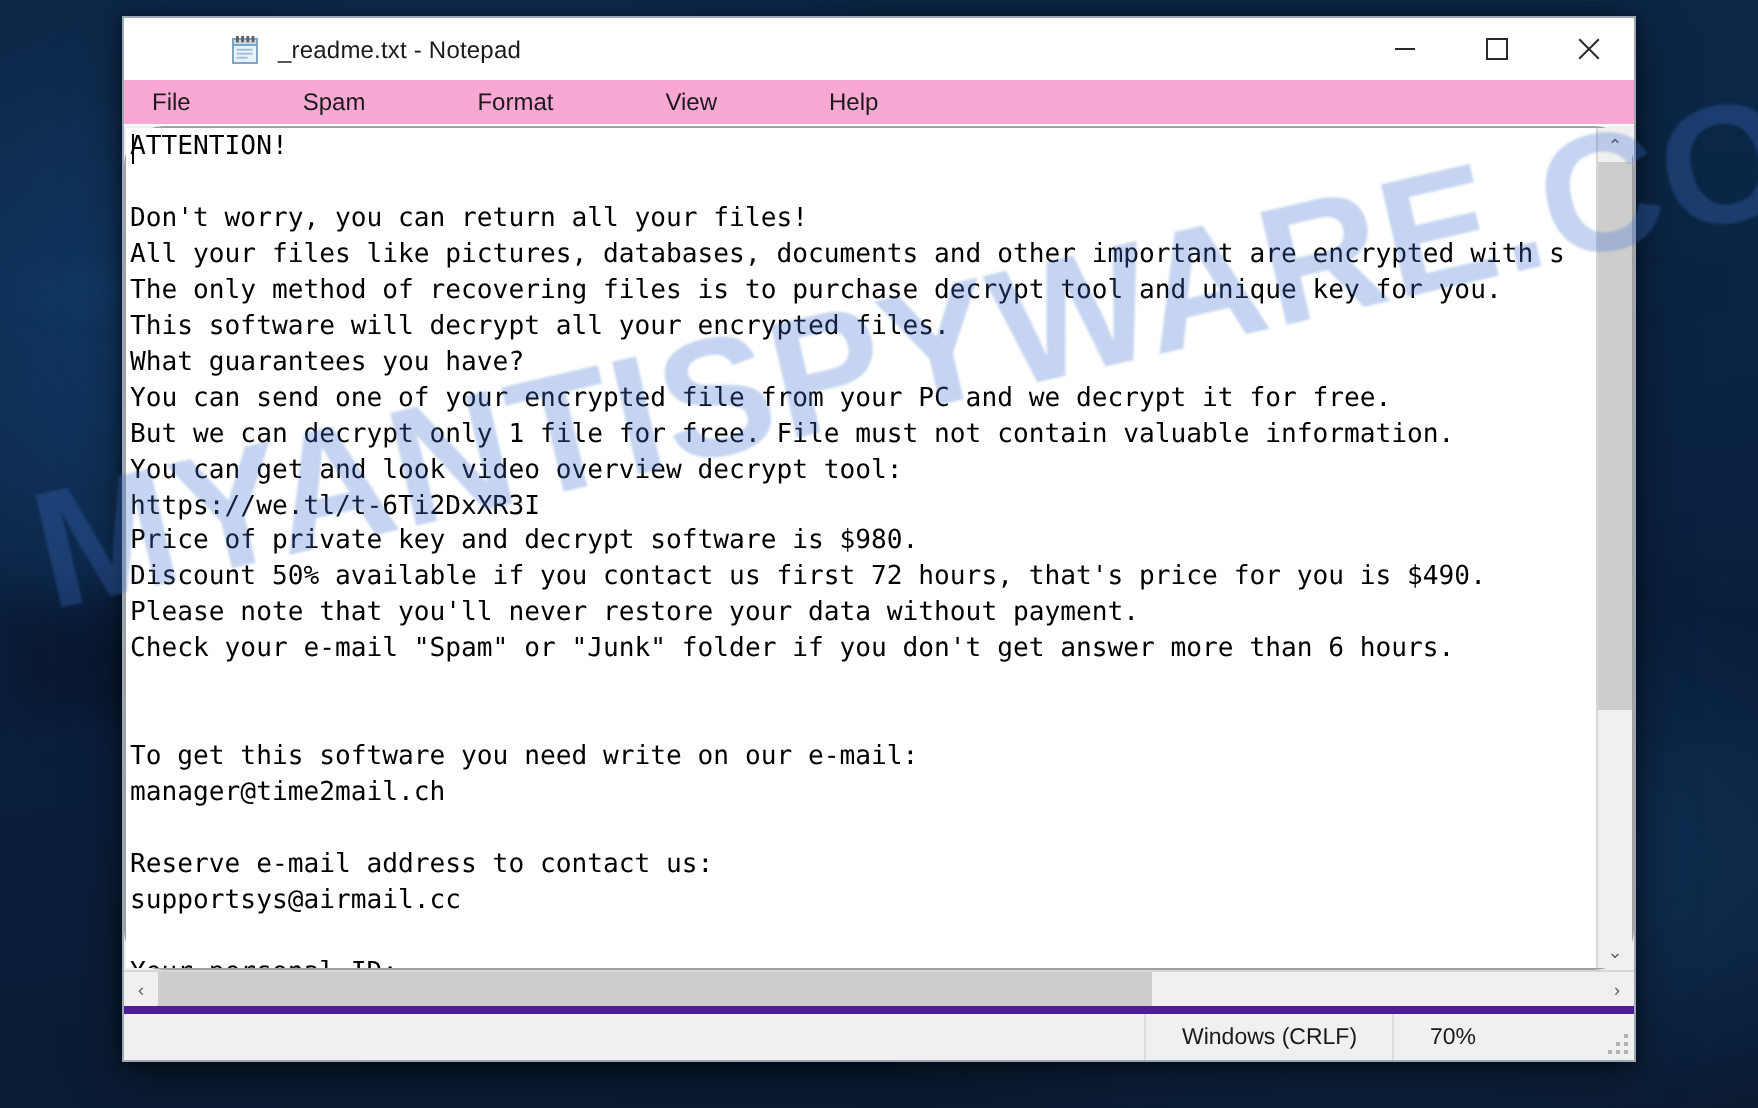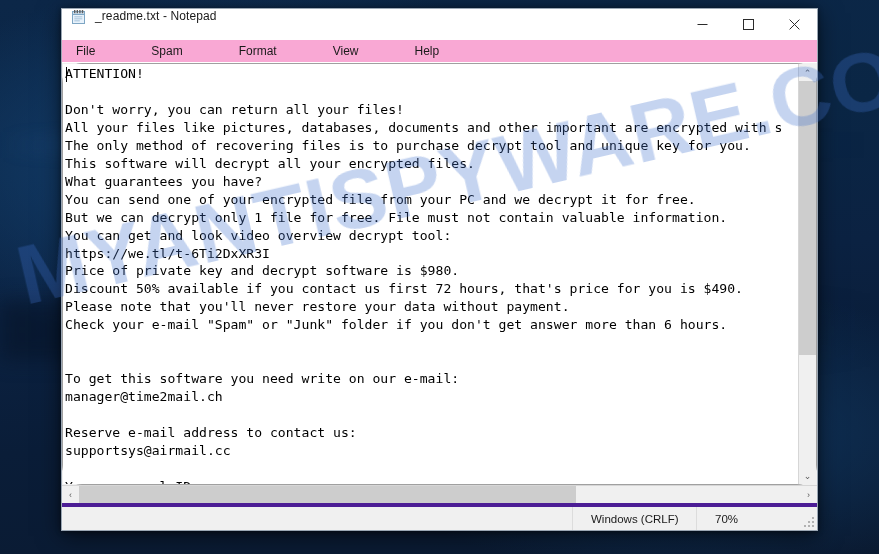--- a/index.html
+++ b/index.html
@@ -52,23 +52,24 @@
     display: flex;
     flex-direction: column;
     box-sizing: border-box;
   }
 
   
   #title-bar {
     height: 31px;
     background: #ffffff;
     display: flex;
-    align-items: flex-start;
-    flex: none;
-    position: relative;
+    align-items: center;
+    flex: none;
+    position: relative;
+    padding-left: 44px;
   }
   #app-icon {
     width: 16px; height: 16px;
     margin-left: 9px;
     flex: none;
     position: relative;
   }
   #title-text {
     margin-left: 8px;
     font-size: 12px;

